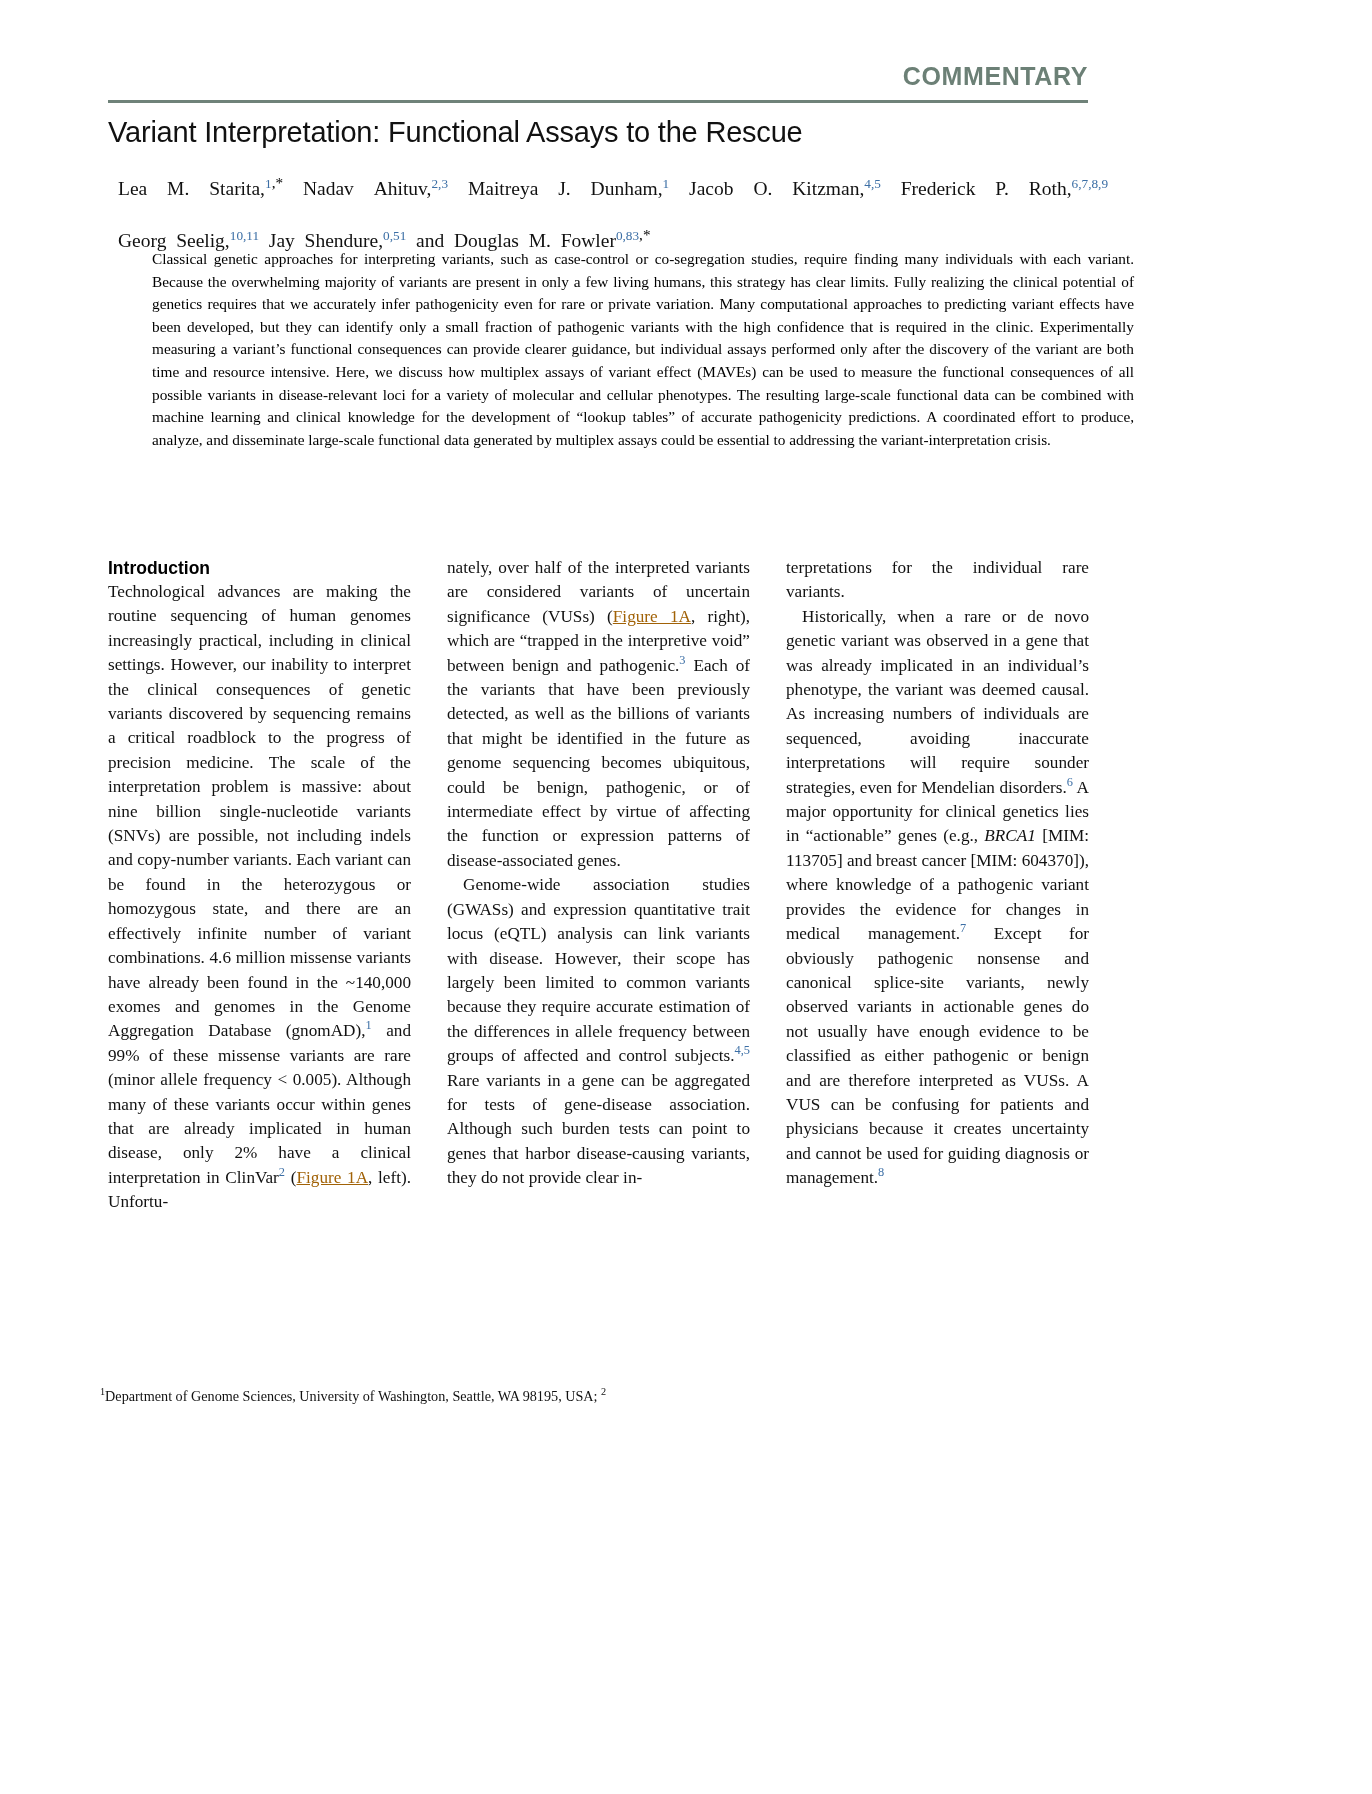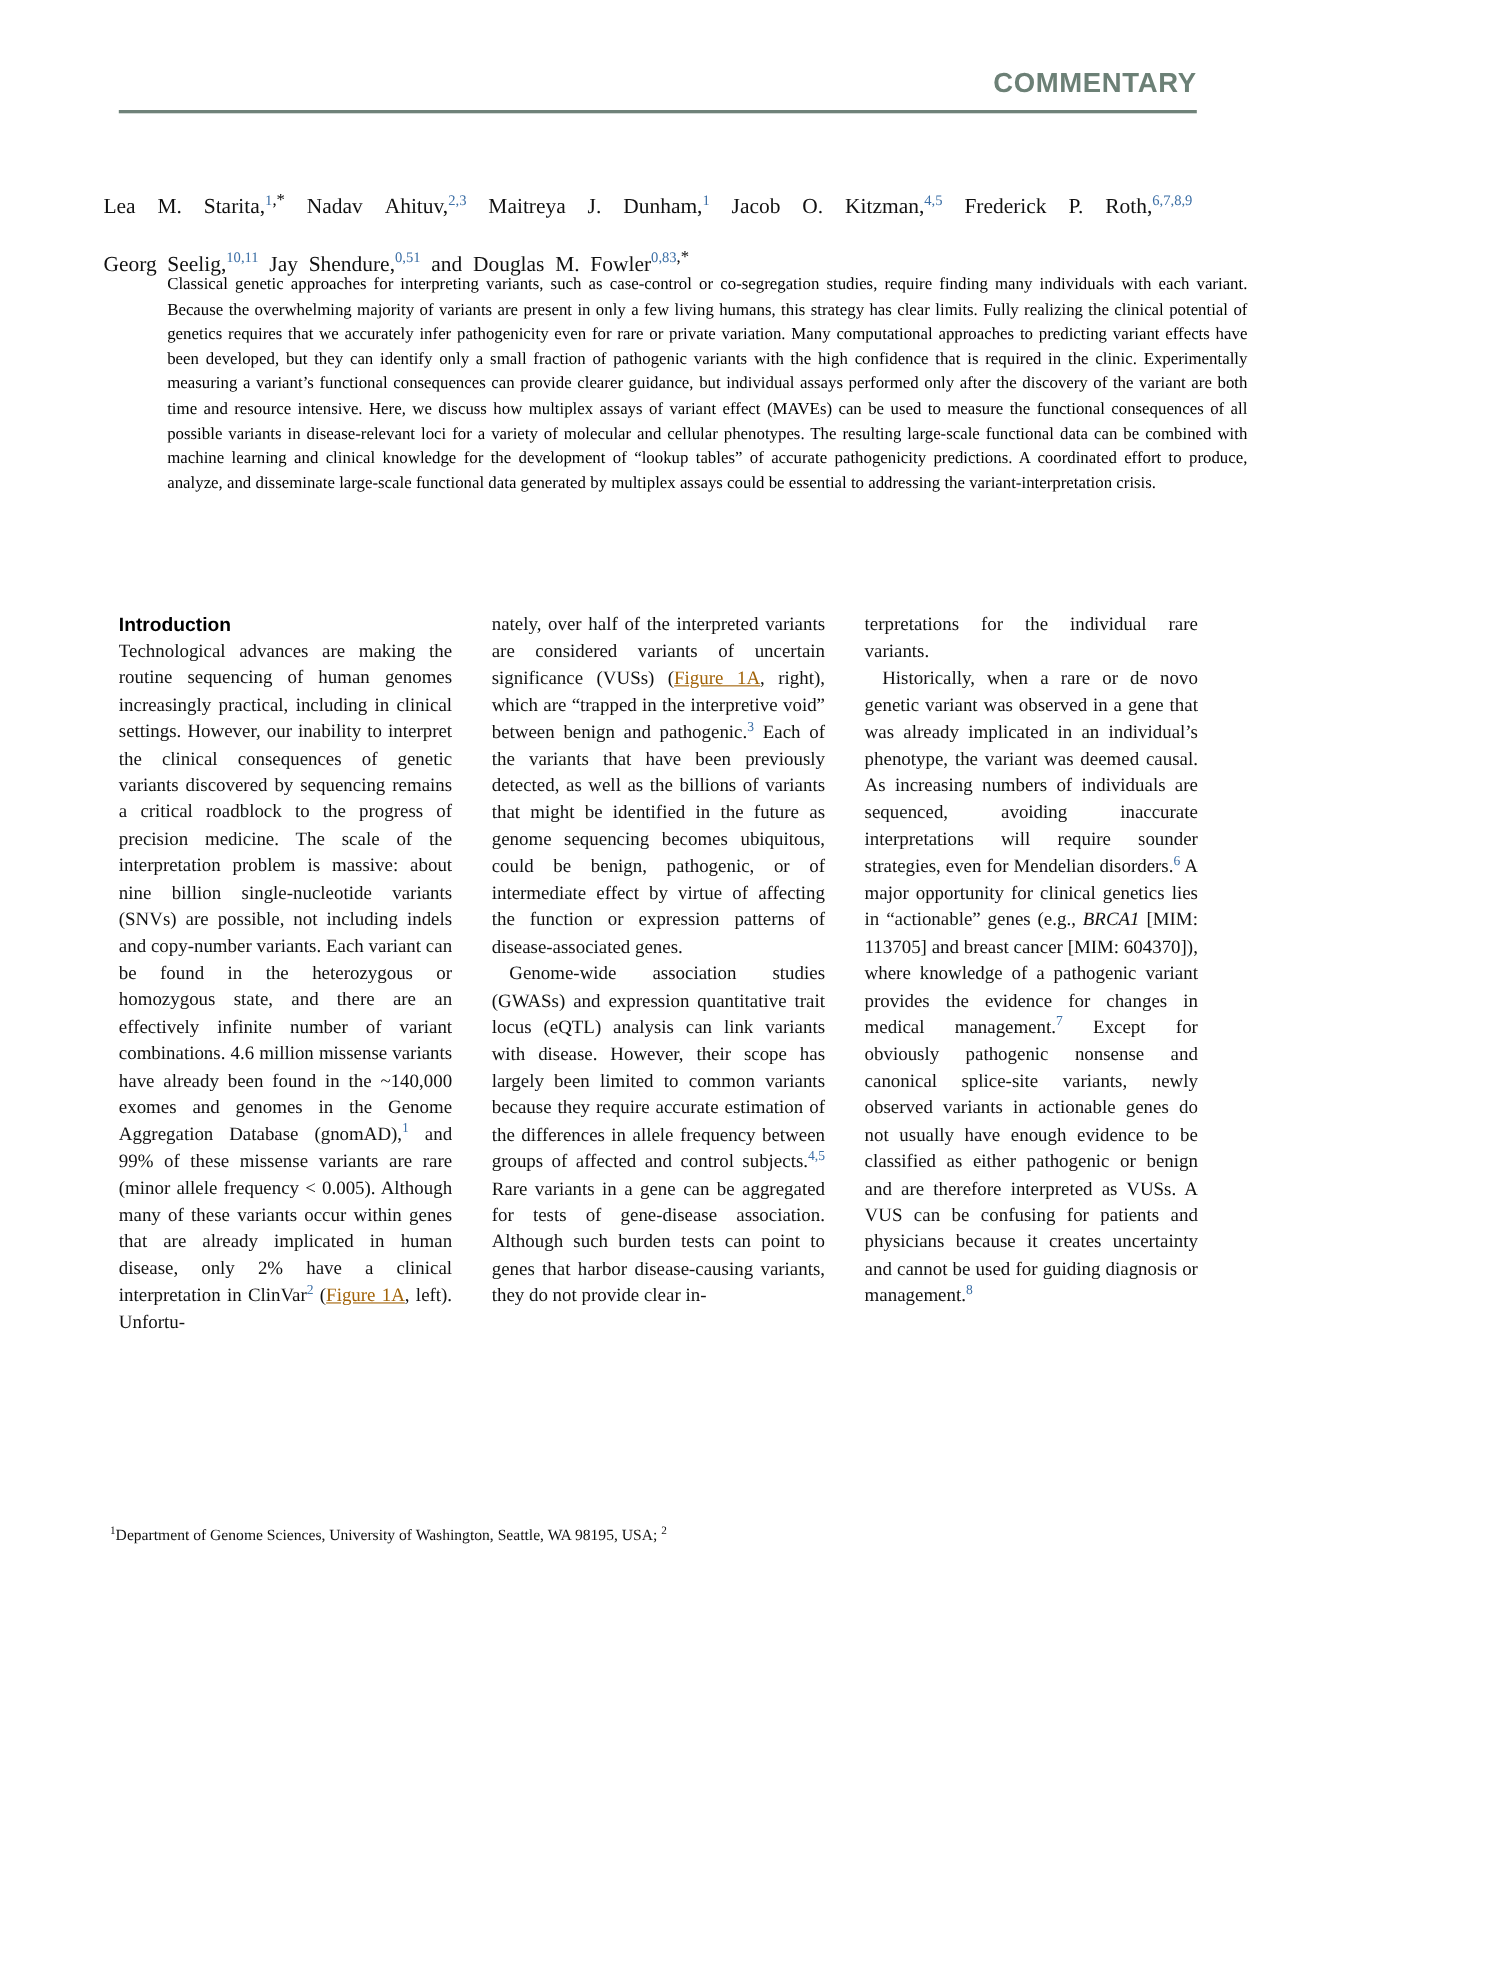--- a/index.html
+++ b/index.html
@@ -51,21 +51,21 @@
     width: 1000px;
     font-family: "Liberation Sans", "DejaVu Sans", sans-serif;
     font-weight: normal;
     font-size: 29px;
     line-height: 36px;
     color: #111111;
     letter-spacing: -0.2px;
   }
   .authors {
     position: absolute;
-    left: 94px;
+    left: 118px;
     top: 176px;
     width: 990px;
     font-size: 19.5px;
     line-height: 26px;
     text-align: justify;
     text-justify: inter-word;
     color: #111;
   }
   .authors .ln {
     display: block;
@@ -162,20 +162,21 @@
 <body>
 
 <div class="page">
 
   <div class="masthead">
     <span class="masthead-label">COMMENTARY</span>
   </div>
 
   <div class="rule"></div>
 
+  <div class="title">Variant Interpretation: Functional Assays to the Rescue</div>
 
   <div class="authors">
     <span class="ln ln1">Lea&nbsp;&nbsp;M.&nbsp;&nbsp;Starita,<sup class="aff">1</sup><sup class="star">,*</sup>&nbsp;&nbsp;Nadav&nbsp;&nbsp;Ahituv,<sup class="aff">2,3</sup>&nbsp;&nbsp;Maitreya&nbsp;&nbsp;J.&nbsp;&nbsp;Dunham,<sup class="aff">1</sup>&nbsp;&nbsp;Jacob&nbsp;&nbsp;O.&nbsp;&nbsp;Kitzman,<sup class="aff">4,5</sup>&nbsp;&nbsp;Frederick&nbsp;&nbsp;P.&nbsp;&nbsp;Roth,<sup class="aff">6,7,8,9</sup></span>
     <span class="ln">Georg&nbsp;&nbsp;Seelig,<sup class="aff">10,11</sup>&nbsp;&nbsp;Jay&nbsp;&nbsp;Shendure,<sup class="aff">0,51</sup>&nbsp;&nbsp;and&nbsp;&nbsp;Douglas&nbsp;&nbsp;M.&nbsp;&nbsp;Fowler<sup class="aff">0,83</sup><sup class="star">,*</sup></span>
   </div>
 
   <div class="abstract">Classical genetic approaches for interpreting variants, such as case-control or co-segregation studies, require finding many individuals with each variant. Because the overwhelming majority of variants are present in only a few living humans, this strategy has clear limits. Fully realizing the clinical potential of genetics requires that we accurately infer pathogenicity even for rare or private variation. Many computational approaches to predicting variant effects have been developed, but they can identify only a small fraction of pathogenic variants with the high confidence that is required in the clinic. Experimentally measuring a variant’s functional consequences can provide clearer guidance, but individual assays performed only after the discovery of the variant are both time and resource intensive. Here, we discuss how multiplex assays of variant effect (MAVEs) can be used to measure the functional consequences of all possible variants in disease-relevant loci for a variety of molecular and cellular phenotypes. The resulting large-scale functional data can be combined with machine learning and clinical knowledge for the development of “lookup tables” of accurate pathogenicity predictions. A coordinated effort to produce, analyze, and disseminate large-scale functional data generated by multiplex assays could be essential to addressing the variant-interpretation crisis.</div>
 
   <div class="columns">
 

